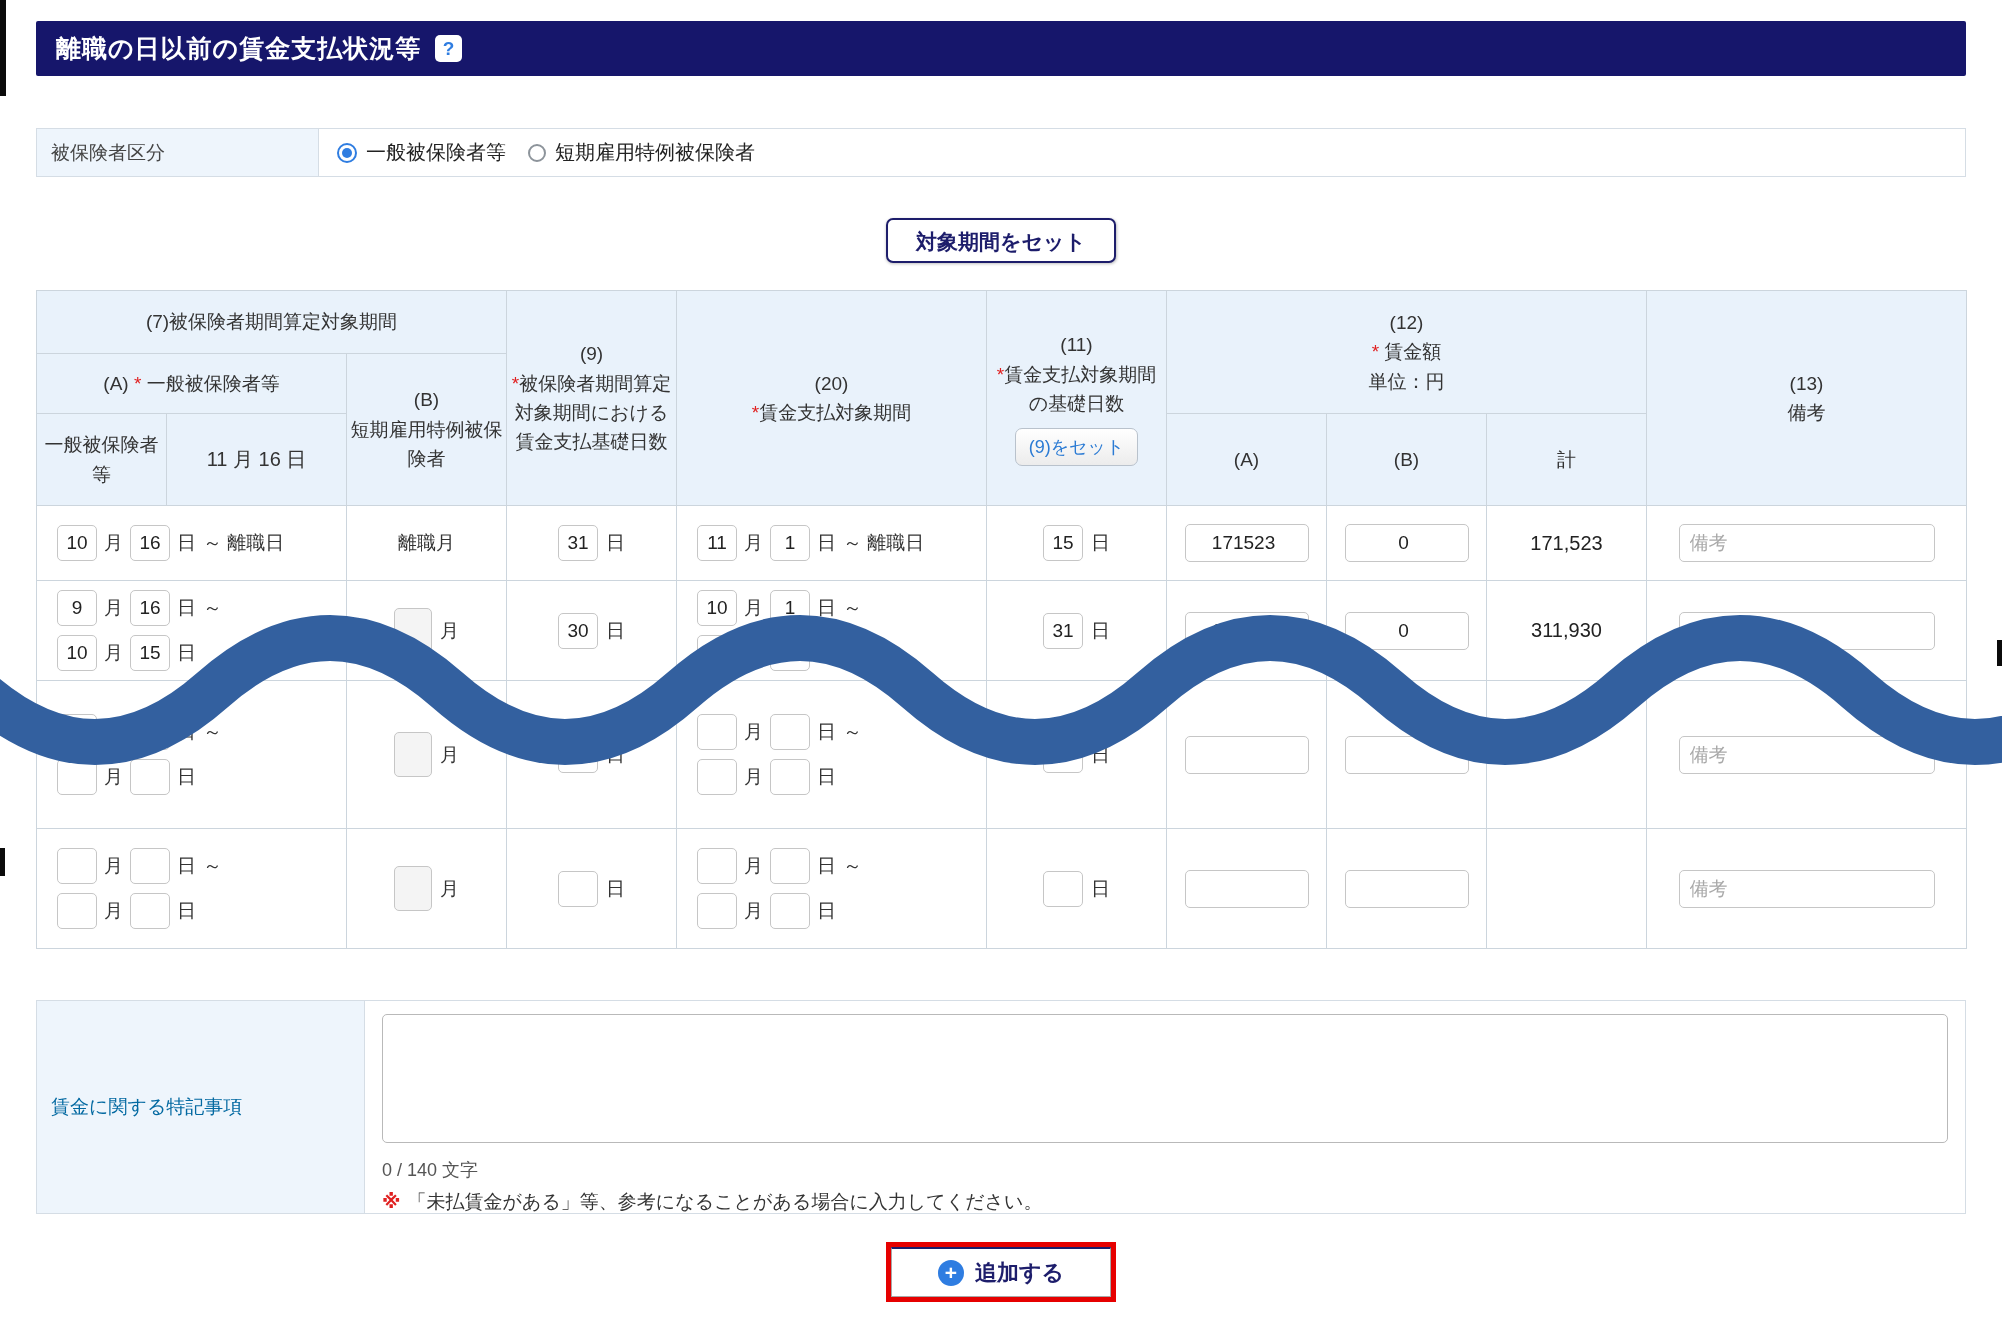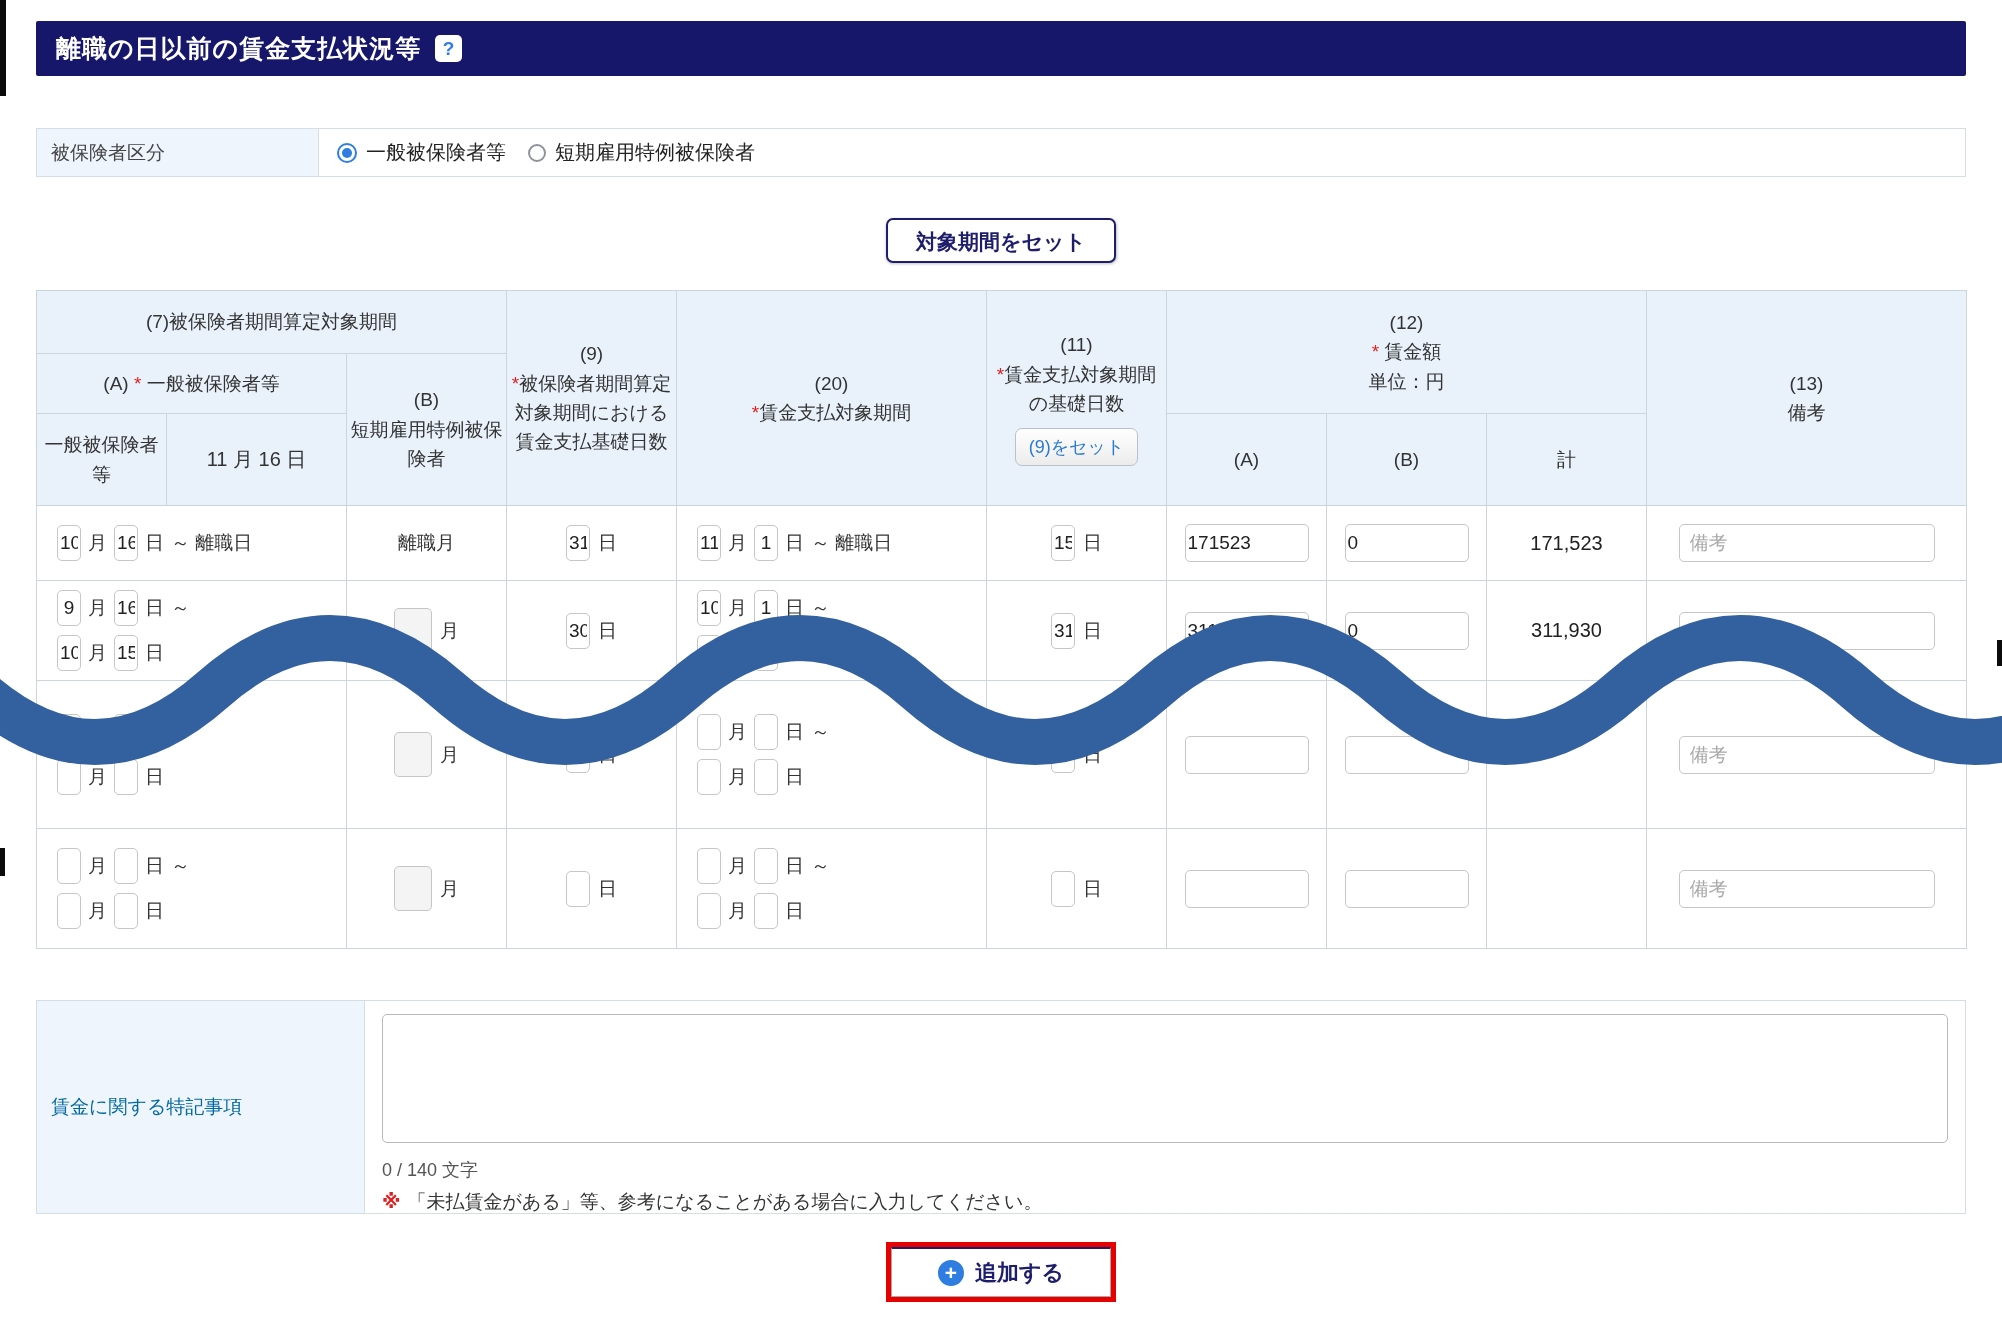--- a/index.html
+++ b/index.html
@@ -38,23 +38,23 @@
   table.main{position:absolute;left:36px;top:290px;width:1930px;border-collapse:collapse;table-layout:fixed;font-size:19px;background:#fff}
   table.main th,table.main td{border:1px solid #ccd5dd;padding:2px;text-align:center;vertical-align:middle;box-sizing:border-box}
   table.main th{background:#e9f2fb;font-weight:normal;color:#333;line-height:1.55}
   th.white-cell{background:#fff;font-size:20px}
   .star{color:#e02020}
   tr.h1{height:63px} tr.h2{height:60px} tr.h3{height:92px}
   tr.r1{height:75px} tr.r2{height:100px} tr.r3{height:148px} tr.r4{height:120px}
 
   .inp{border:1px solid #c6c6c6;border-radius:5px;height:36px;box-sizing:border-box;font-size:19px;font-family:inherit;
     color:#222;text-align:center;background:#fff}
-  .inp.sm{width:24px}
+  .inp.sm{width:40px}
   .inp.gray{background:#f4f4f4;width:38px;height:45px}
-  .inp.amt{width:124px;height:38px;text-align:left;padding-right:8px}
+  .inp.amt{width:124px;height:38px;text-align:center;padding-right:8px}
   .inp.note{width:256px;height:38px;text-align:left;padding:0 10px}
   .inp::placeholder{color:#a9a9a9}
 
   .line{display:flex;align-items:center;gap:7px;padding-left:18px}
   .stack{display:flex;flex-direction:column;gap:9px}
   .center-line{display:flex;align-items:center;justify-content:center;gap:8px}
   td.total{text-align:right;padding-right:26px;font-size:20px;color:#222}
   .setlink{display:inline-block;margin-top:9px;padding:6px 13px;border:1px solid #b9c2cc;border-radius:7px;
     background:linear-gradient(#ffffff,#ececec);color:#2b7bd4;font-size:18px;cursor:pointer;font-family:inherit}
 

